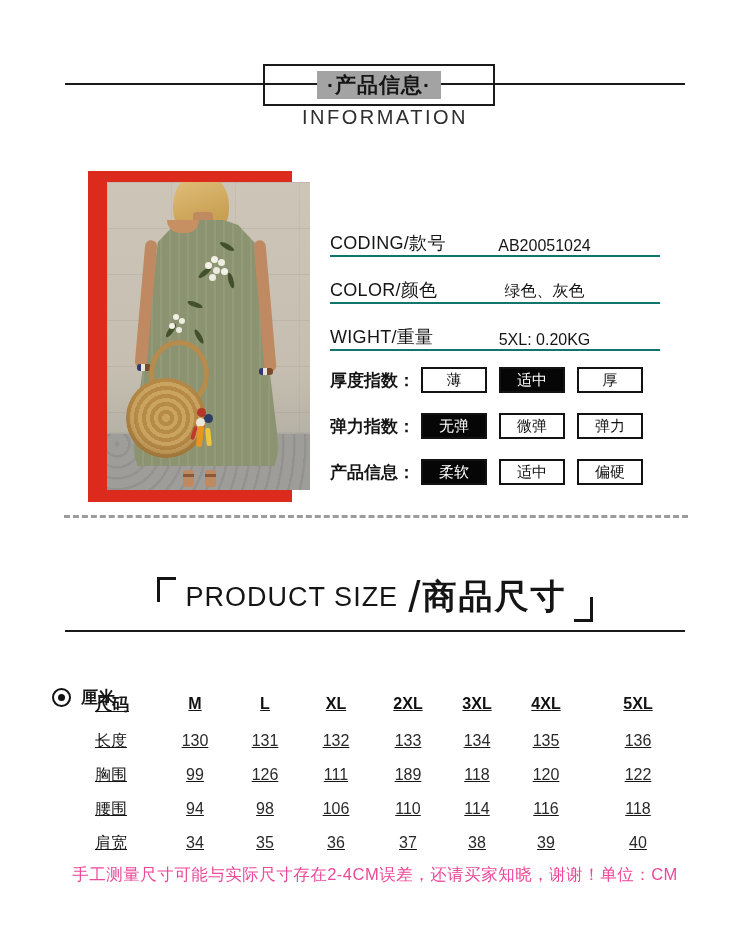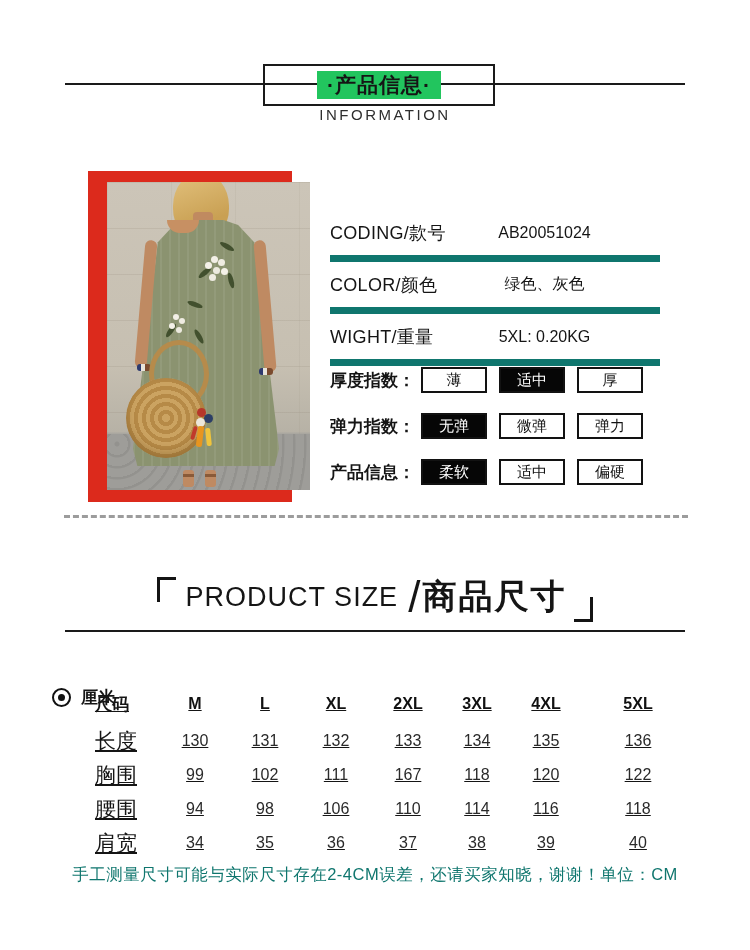--- a/index.html
+++ b/index.html
@@ -4,22 +4,22 @@
 <style>
   :root{ --accent:#dc2a1c; --ink:#151515; }
   html,body{margin:0;padding:0;background:#fff;}
   body{font-family:"Liberation Sans","DejaVu Sans",sans-serif;color:var(--ink);}
   #stage{position:relative;width:750px;height:950px;background:#fff;margin:0 auto;overflow:hidden;}
 
   
   .hdr-line{position:absolute;left:65px;right:65px;top:83px;height:2px;background:#1a1a1a;}
   .hdr-box{position:absolute;left:263px;top:64px;width:228px;height:38px;border:2px solid #1a1a1a;
            display:flex;align-items:center;justify-content:center;}
-  .hdr-title{background:#22c55e;padding:0 10px;font-size:21px;font-weight:bold;letter-spacing:1px;white-space:nowrap;}
-  .hdr-sub{position:absolute;left:0;right:0;top:106px;text-align:center;font-size:15px;letter-spacing:2.5px;color:#2e2e2e;margin-left:20px;}
+  .hdr-title{background:#a3a3a3;padding:0 10px;font-size:21px;font-weight:bold;letter-spacing:1px;white-space:nowrap;}
+  .hdr-sub{position:absolute;left:0;right:0;top:106px;text-align:center;font-size:20px;letter-spacing:2.5px;color:#2e2e2e;margin-left:20px;}
 
   
   .red-block{position:absolute;left:88px;top:171px;width:204px;height:331px;background:var(--accent);}
   .photo{position:absolute;left:107px;top:182px;width:203px;height:308px;overflow:hidden;
          background:linear-gradient(180deg,#ccc5b8 0%,#c6bfb1 60%,#b7b2a6 81%,#a3a29d 82%,#9d9c98 100%);}
   .photo .wall-tex{position:absolute;inset:0;
      background:
        repeating-linear-gradient(180deg,rgba(125,115,98,.18) 0 1px,transparent 1px 46px),
        repeating-linear-gradient(90deg,rgba(125,115,98,.10) 0 1px,transparent 1px 64px);
      opacity:.8;}
@@ -60,21 +60,21 @@
   .tassel{position:absolute;border-radius:2px;}
   .t1{left:90px;top:244px;width:6px;height:21px;background:#e8951f;transform:rotate(7deg);}
   .t2{left:99px;top:246px;width:5px;height:18px;background:#f0c43c;transform:rotate(-6deg);}
   .t3{left:85px;top:244px;width:4px;height:14px;background:#c0392b;transform:rotate(16deg);}
   .foot{position:absolute;bottom:3px;width:11px;height:17px;background:#bf8a62;border-radius:3px;}
   .foot.fl{left:76px;} .foot.fr{left:98px;}
   .foot::after{content:"";position:absolute;left:0;right:0;top:4px;height:3px;background:#8a5a38;}
 
   
   .specs{position:absolute;left:330px;top:210px;width:330px;}
-  .spec-row{position:relative;height:45px;border-bottom:7px solid #0f766e;display:flex;align-items:center;}
+  .spec-row{position:relative;height:45px;border-bottom:2px solid #0f766e;display:flex;align-items:flex-end;}
   .spec-label{font-size:18px;letter-spacing:.3px;}
   .spec-value{position:absolute;left:65%;transform:translateX(-50%);font-size:16px;white-space:nowrap;}
 
   
   .indices{position:absolute;left:330px;top:368px;width:360px;}
   .idx-row{display:flex;align-items:center;height:24px;margin-bottom:22px;}
   .idx-label{font-size:17px;font-weight:bold;margin-right:6px;white-space:nowrap;}
   .tag{width:62px;height:22px;border:2px solid #121212;margin-right:12px;display:flex;align-items:center;justify-content:center;
        font-size:15px;background:#fff;color:#121212;}
   .tag.sel{background:#060606;color:#fff;}
@@ -94,26 +94,26 @@
 
   .unit-row{position:absolute;left:52px;top:652px;display:flex;align-items:center;margin-top:34px;}
   .bullseye{width:15px;height:15px;border:2px solid #111;border-radius:50%;position:relative;margin-right:10px;}
   .bullseye::after{content:"";position:absolute;left:50%;top:50%;width:7px;height:7px;margin:-3.5px 0 0 -3.5px;border-radius:50%;background:#111;}
   .unit-label{font-size:17px;font-weight:bold;}
 
   
   .size-table{position:absolute;left:95px;top:686px;width:600px;}
   .trow{display:grid;grid-template-columns:64px 72px 68px 74px 70px 68px 70px 1fr;align-items:center;height:34px;text-decoration:underline;}
   .trow.head{font-weight:bold;font-size:17px;height:36px;margin-bottom:2px;}
-  .trow .lab{text-align:left;font-size:21px;}
+  .trow .lab{text-align:left;font-size:16px;}
   .trow.head .lab{font-size:17px;}
   .trow .cell{text-align:center;font-size:16px;color:#2a2a2a;}
   .trow.head .cell{color:#111;}
 
-  .note{position:absolute;left:0;right:0;top:864px;text-align:center;font-size:16.5px;color:#0f766e;letter-spacing:.5px;}
+  .note{position:absolute;left:0;right:0;top:864px;text-align:center;font-size:16.5px;color:#ec4899;letter-spacing:.5px;}
 </style>
 </head>
 <body>
 
 <div id="stage">
 
   <div class="hdr-line"></div>
   <div class="hdr-box">
     <span class="hdr-title">·产品信息·</span>
   </div>
@@ -222,23 +222,23 @@
       <span class="cell">131</span>
       <span class="cell">132</span>
       <span class="cell">133</span>
       <span class="cell">134</span>
       <span class="cell">135</span>
       <span class="cell">136</span>
     </div>
     <div class="trow">
       <span class="lab">胸围</span>
       <span class="cell">99</span>
-      <span class="cell">102</span>
+      <span class="cell">126</span>
       <span class="cell">111</span>
-      <span class="cell">167</span>
+      <span class="cell">189</span>
       <span class="cell">118</span>
       <span class="cell">120</span>
       <span class="cell">122</span>
     </div>
     <div class="trow">
       <span class="lab">腰围</span>
       <span class="cell">94</span>
       <span class="cell">98</span>
       <span class="cell">106</span>
       <span class="cell">110</span>

